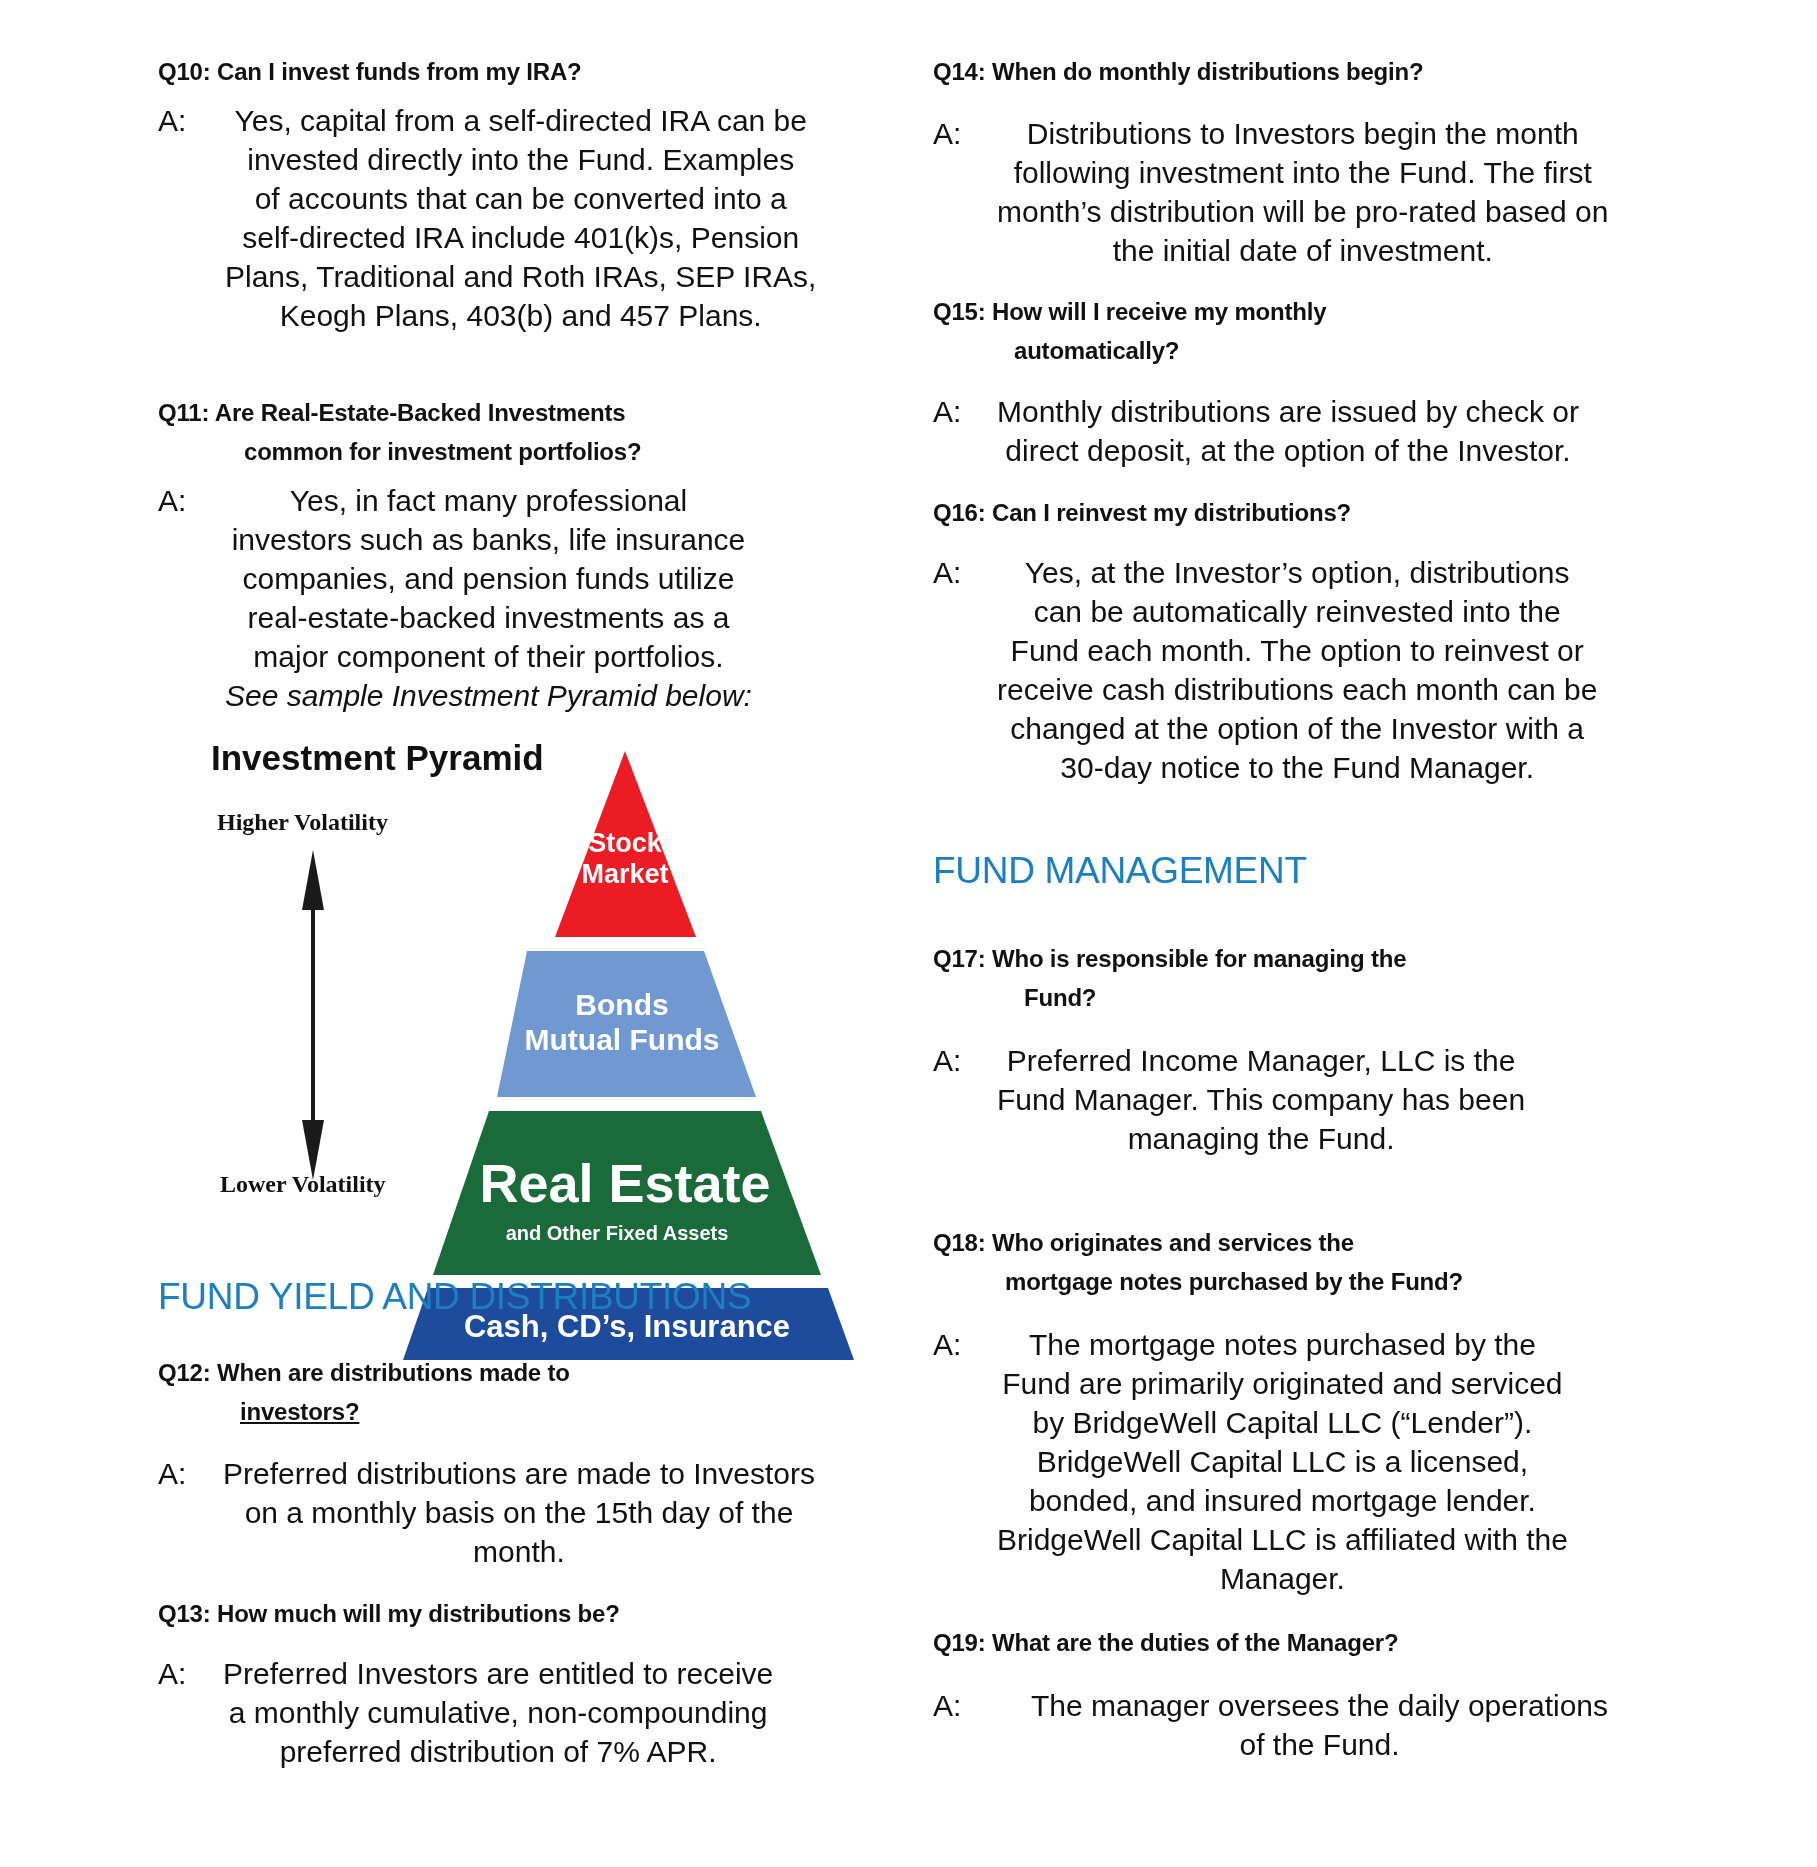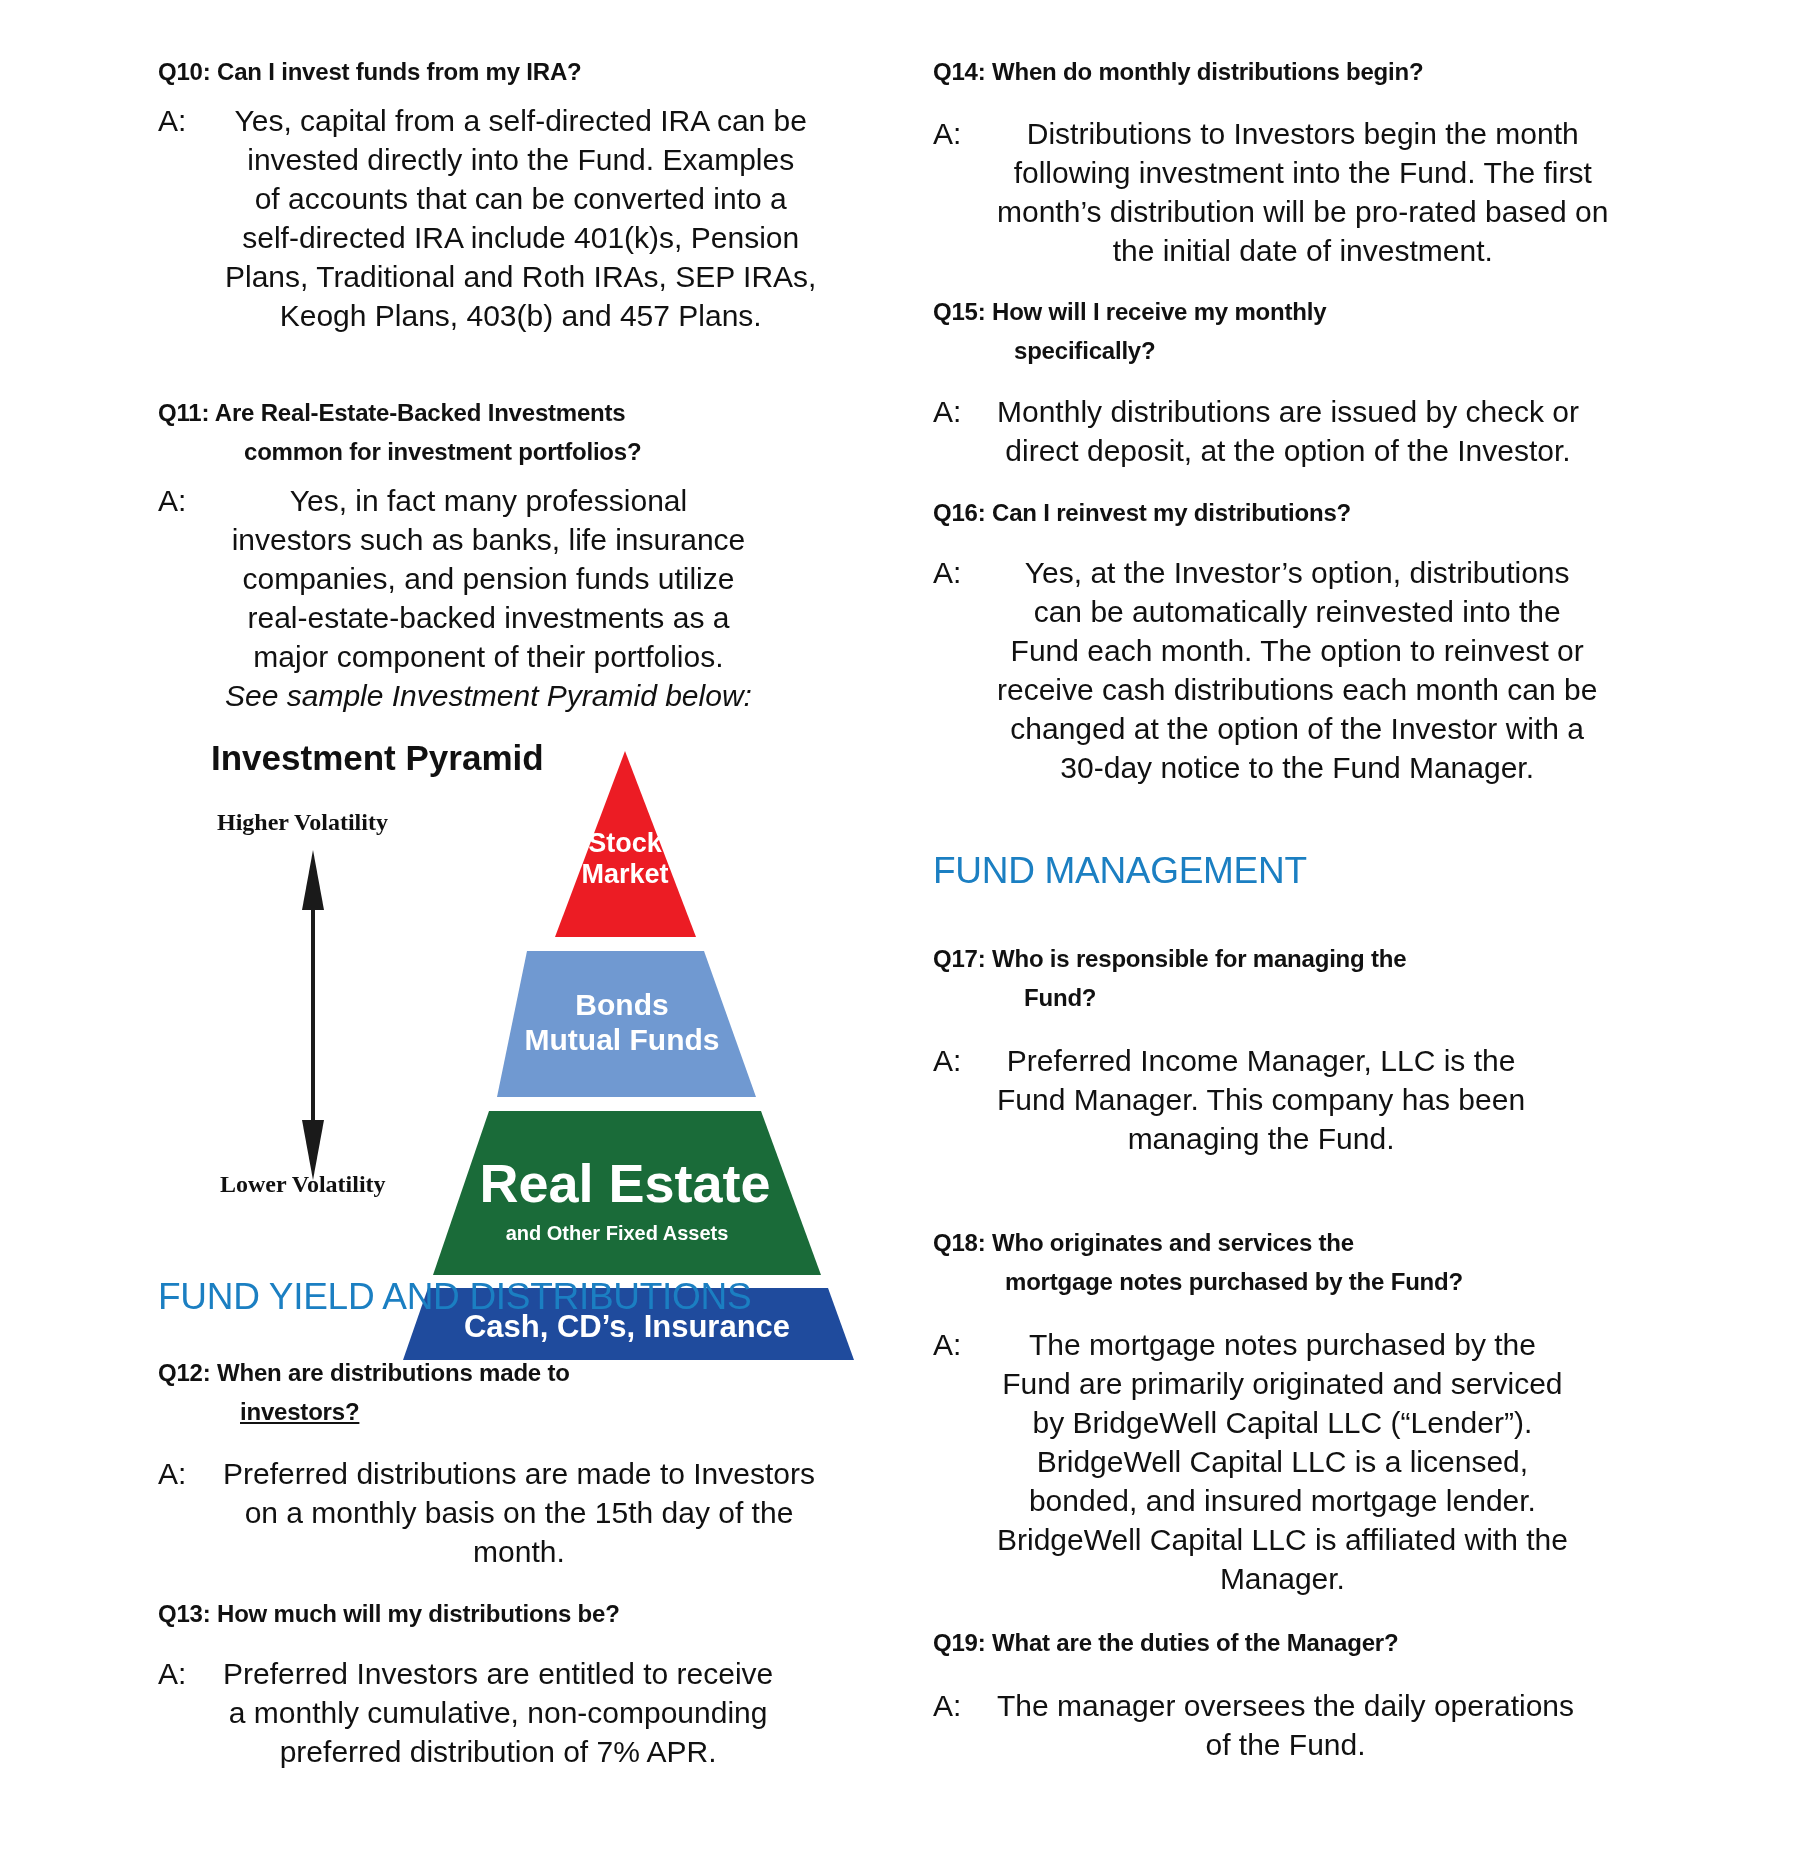--- a/index.html
+++ b/index.html
@@ -119,21 +119,21 @@
     <span class="line">Distributions to Investors begin the month</span>
     <span class="line">following investment into the Fund. The first</span>
     <span class="line">month’s distribution will be pro-rated based on</span>
     <span class="line">the initial date of investment.</span>
   </div>
 </div>
 
 <div class="blk q" style="left:933px;top:292px;">
   <span>Q15:</span>
   <span>How will I receive my monthly</span>
-  <span class="cont" style="margin-left:81px;">specifically?</span>
+  <span class="cont" style="margin-left:81px;">automatically?</span>
 </div>
 <div class="blk a" style="left:933px;top:392px;">
   <span class="alb">A:</span>
   <div style="margin-left:64px;">
     <span class="line">Monthly distributions are issued by check or</span>
     <span class="line">direct deposit, at the option of the Investor.</span>
   </div>
 </div>
 
 <div class="blk q" style="left:933px;top:493px;">
@@ -185,17 +185,17 @@
     <span class="line">Manager.</span>
   </div>
 </div>
 
 <div class="blk q" style="left:933px;top:1623px;">
   <span>Q19:</span>
   <span>What are the duties of the Manager?</span>
 </div>
 <div class="blk a" style="left:933px;top:1686px;">
   <span class="alb">A:</span>
-  <div style="margin-left:64px;">
+  <div style="margin-left:98px;">
     <span class="line">The manager oversees the daily operations</span>
     <span class="line">of the Fund.</span>
   </div>
 </div>
 
 </body></html>

